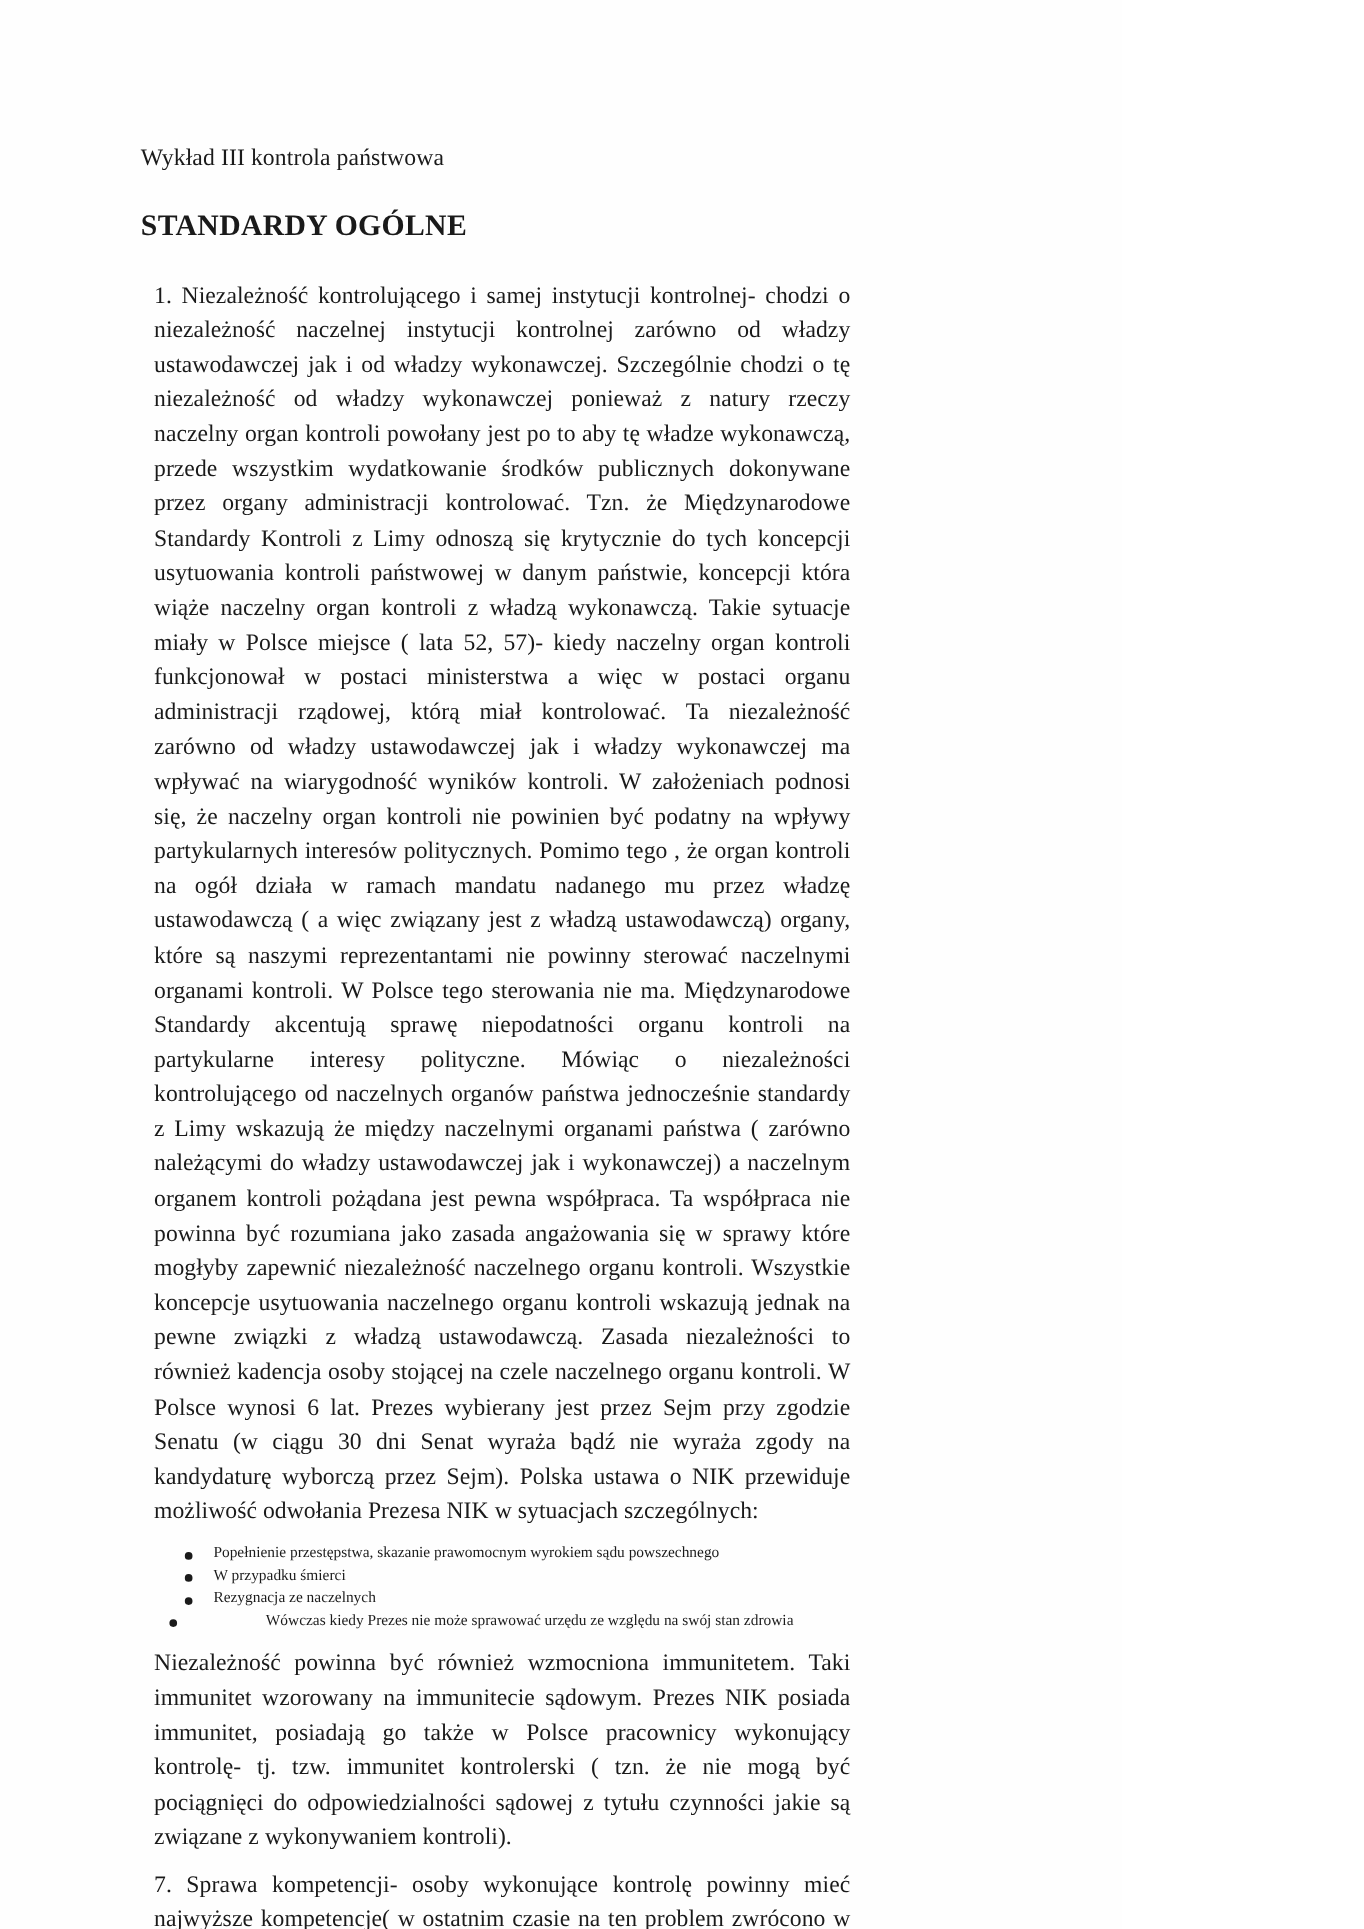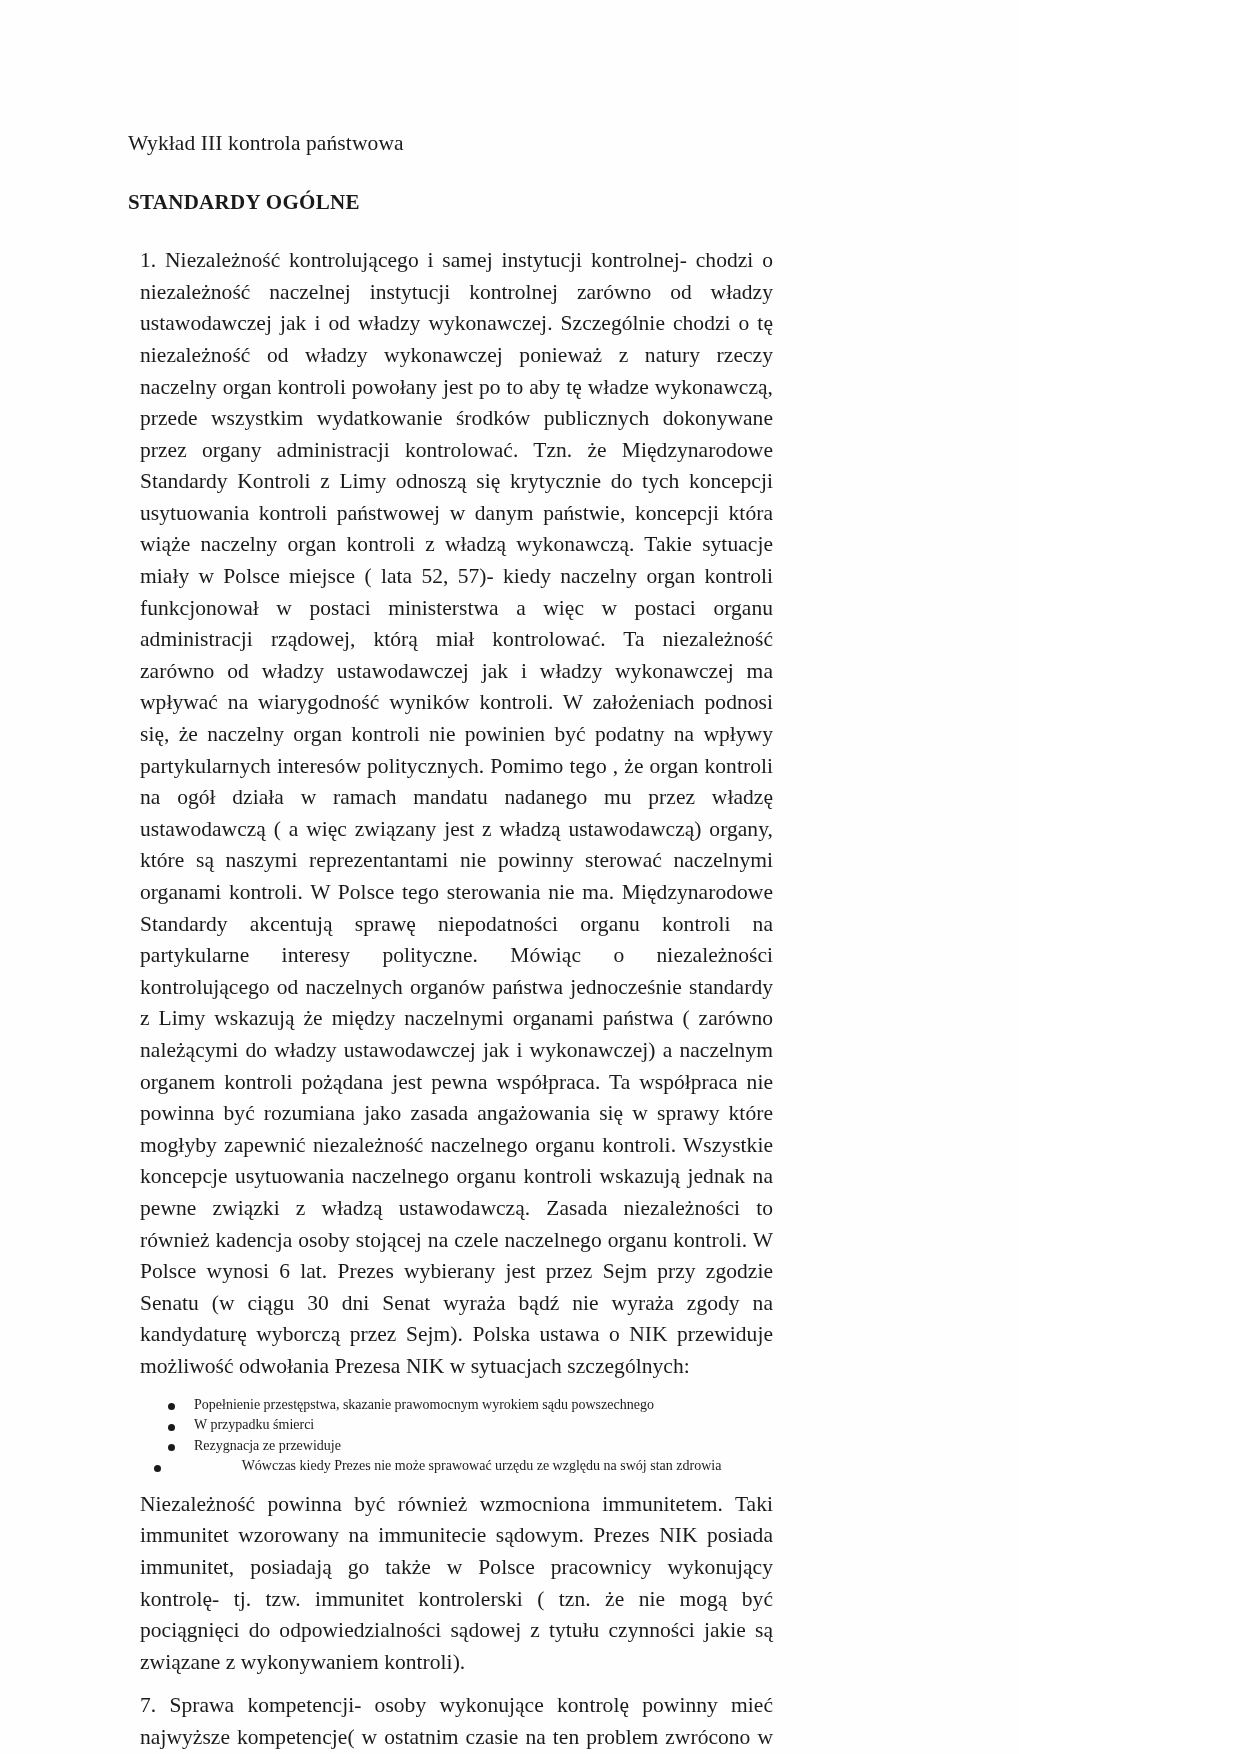--- a/index.html
+++ b/index.html
@@ -23,21 +23,21 @@
     padding: 130px 235px 0 128px;
     background: #fefefe;
   }
   .doc-title {
     font-size: 21.5px;
     line-height: 1.25;
     margin: 0 0 32px 0;
     letter-spacing: 0.1px;
   }
   .section-heading {
-    font-size: 21px;
+    font-size: 27px;
     font-weight: bold;
     line-height: 1.25;
     margin: 0 0 30px 0;
     letter-spacing: 0.3px;
   }
   .body-par {
     font-size: 21.5px;
     line-height: 1.47;
     text-align: justify;
     text-justify: inter-word;
@@ -102,21 +102,21 @@
     <li>
       <span class="dot"></span>
       <span>Popełnienie przestępstwa, skazanie prawomocnym wyrokiem sądu powszechnego</span>
     </li>
     <li>
       <span class="dot"></span>
       <span>W przypadku śmierci</span>
     </li>
     <li>
       <span class="dot"></span>
-      <span>Rezygnacja ze przewiduje</span>
+      <span>Rezygnacja ze naczelnych</span>
     </li>
     <li class="tight-indent">
       <span class="dot"></span>
       <span>Wówczas kiedy Prezes nie może sprawować urzędu ze względu na swój stan zdrowia</span>
     </li>
   </ul>
 
   <p class="body-par">Niezależność powinna być również wzmocniona immunitetem. Taki immunitet wzorowany na immunitecie sądowym. Prezes NIK posiada immunitet, posiadają go także w Polsce pracownicy wykonujący kontrolę- tj. tzw. immunitet kontrolerski ( tzn. że nie mogą być pociągnięci do odpowiedzialności sądowej z tytułu czynności jakie są związane z wykonywaniem kontroli).</p>
 
   <p class="body-par">7. Sprawa kompetencji- osoby wykonujące kontrolę powinny mieć najwyższe kompetencje( w ostatnim czasie na ten problem zwrócono w NIK większą uwagę niż w latach wcześniejszych). Wcześniej mogliśmy mówić, kiedy ten pracownik skończył 2letnią aplikację kontrolerską.</p>

